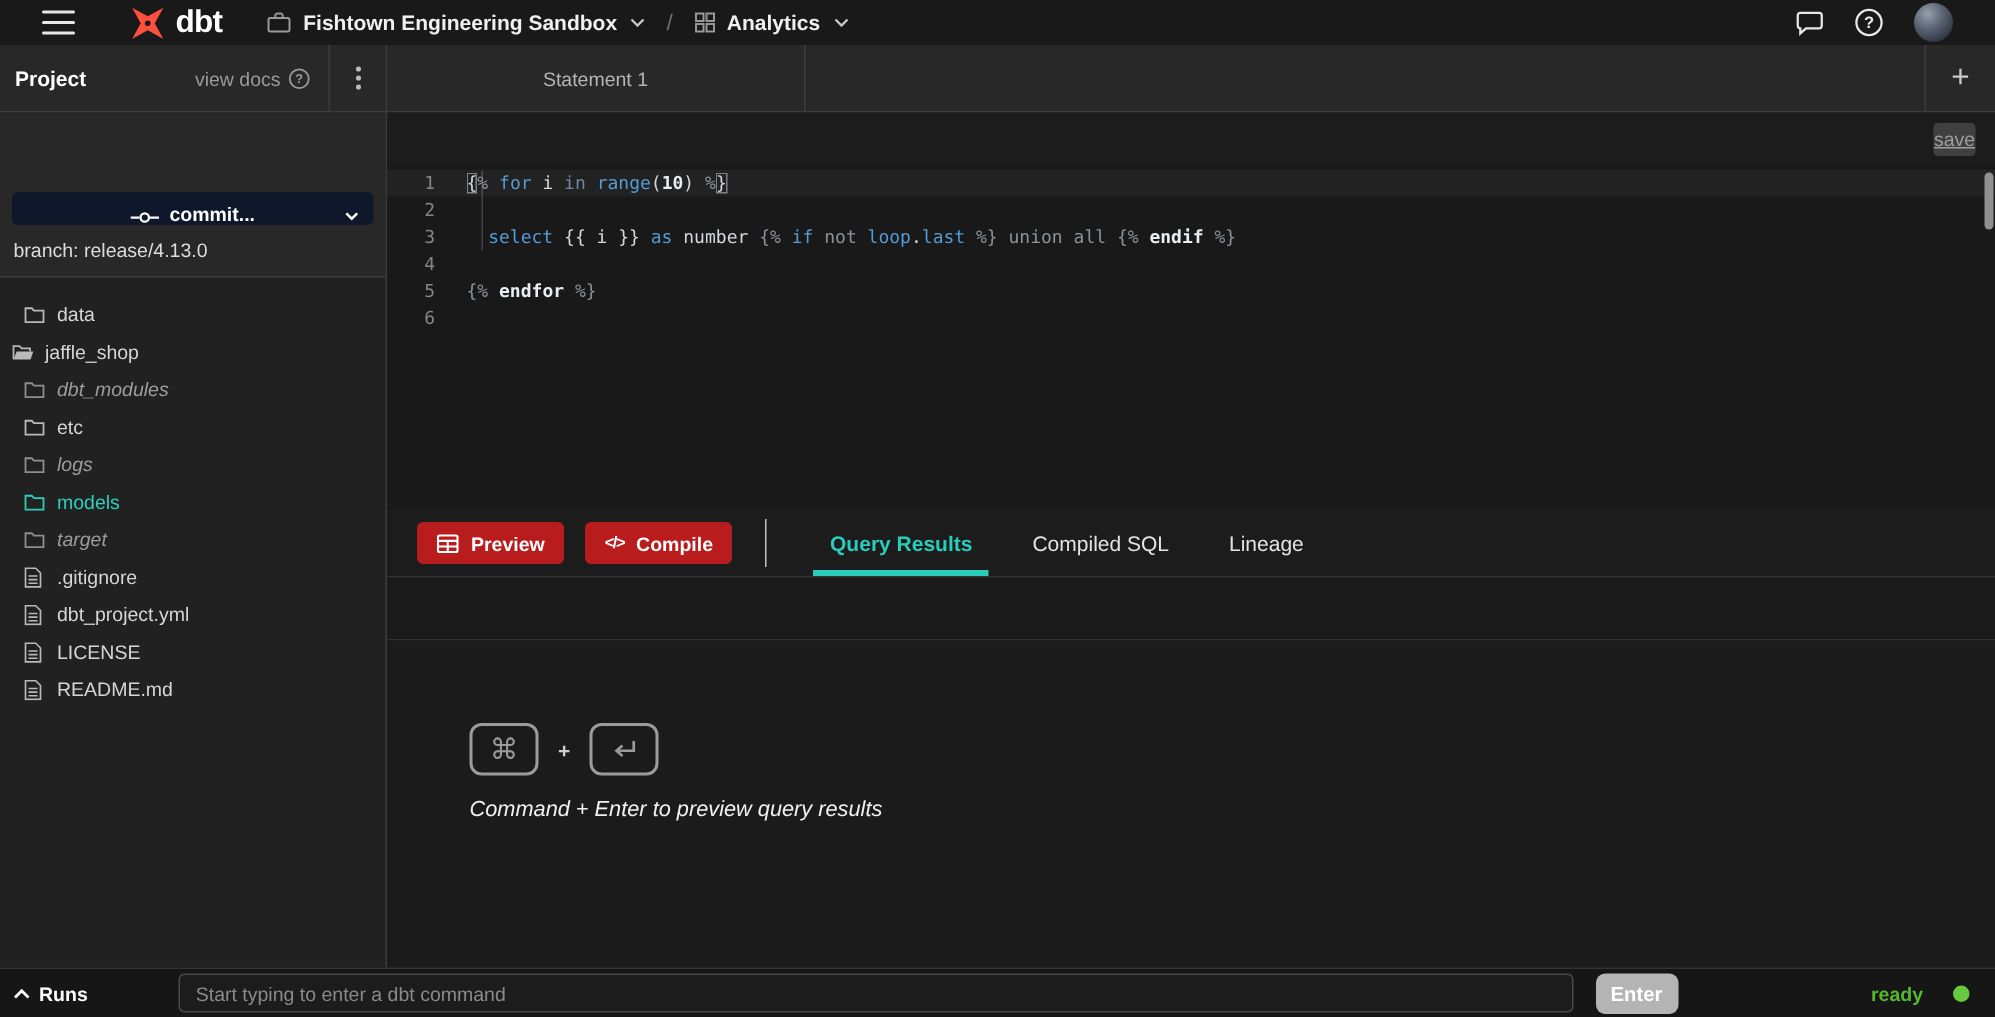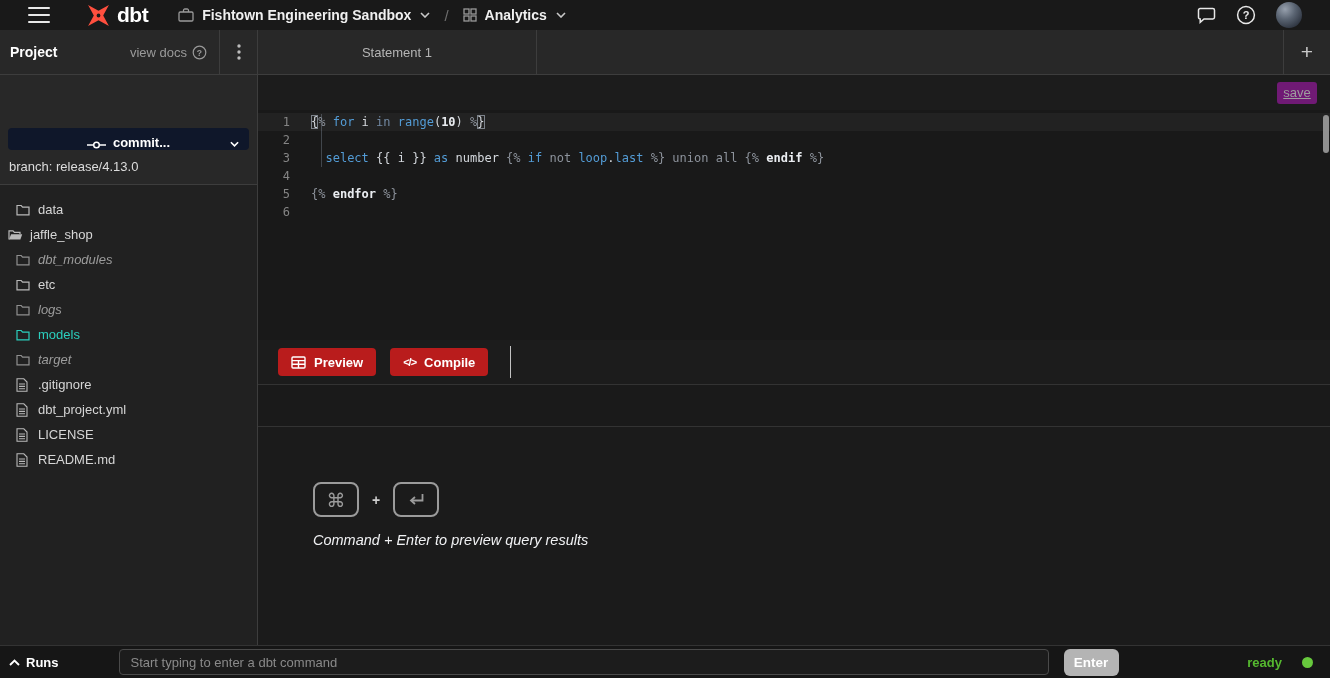--- a/index.html
+++ b/index.html
@@ -52,21 +52,21 @@
   .tree-item.selected .tree-icon { color:#2bcfbe; }
 
   
   .rightpane { flex:1; display:flex; flex-direction:column; min-width:0; }
   .tabbar { height:45px; flex:0 0 45px; background:#282828; border-bottom:1px solid #3d3d3d; display:flex; }
   .file-tab { width:279px; border-right:1px solid #3d3d3d; display:flex; align-items:center; justify-content:center;
     color:#b5b5b5; font-size:13px; cursor:pointer; }
   .tab-add { margin-left:auto; width:47px; border-left:1px solid #3d3d3d; display:flex; align-items:center; justify-content:center;
     color:#c8c8c8; font-size:21px; font-weight:300; cursor:pointer; }
   .save-strip { height:35px; flex:0 0 35px; background:#1c1c1c; display:flex; align-items:center; justify-content:flex-end; padding-right:13px; }
-  .save-btn { width:40px; height:22px; background:#701a75; border:none; border-radius:3px; color:#9e9e9e; font-size:13px; cursor:pointer;
+  .save-btn { width:28px; height:22px; background:#404040; border:none; border-radius:3px; color:#9e9e9e; font-size:13px; cursor:pointer;
     font-family:"Liberation Sans", sans-serif;text-decoration:underline; }
 
   
   .code-area { height:230px; flex:0 0 230px; background:#191919; position:relative; padding-top:3px;
     font-family:"DejaVu Sans Mono", monospace; font-size:12px; line-height:18px; }
   .code-row { display:flex; height:18px; position:relative; }
   .code-row.active { background:rgba(255,255,255,0.045); }
   .gutter { width:44px; flex:0 0 44px; text-align:right; padding-right:12px; color:#858585; user-select:none; }
   .code-text { white-space:pre; padding-left:9px; }
   .tk-b  { color:#539cd6; }
@@ -366,20 +366,25 @@
                 <path d="M1 4.6h13M7.5 4.6V12M1 8.3h13"></path>
               </svg>
           </span>
           <span>Preview</span>
         </button>
         <button class="action-btn">
           <span class="compile-glyph">&lt;/&gt;</span>
           <span>Compile</span>
         </button>
         <div class="divider-v"></div>
+        <div class="rtabs" id="result-tabs">
+            <div class="rtab active">Query Results</div>
+            <div class="rtab">Compiled SQL</div>
+            <div class="rtab">Lineage</div>
+          </div>
       </div>
       <div class="results-substrip"></div>
       <div class="results-empty">
         <div class="keyrow">
           <span class="keycap">
             <span class="cmd-glyph">⌘</span>
           </span>
           <span class="plus-sep">+</span>
           <span class="keycap">
             <svg width="20" height="14" viewBox="0 0 20 14" fill="none" stroke="#9b9b9b" stroke-width="1.8">

